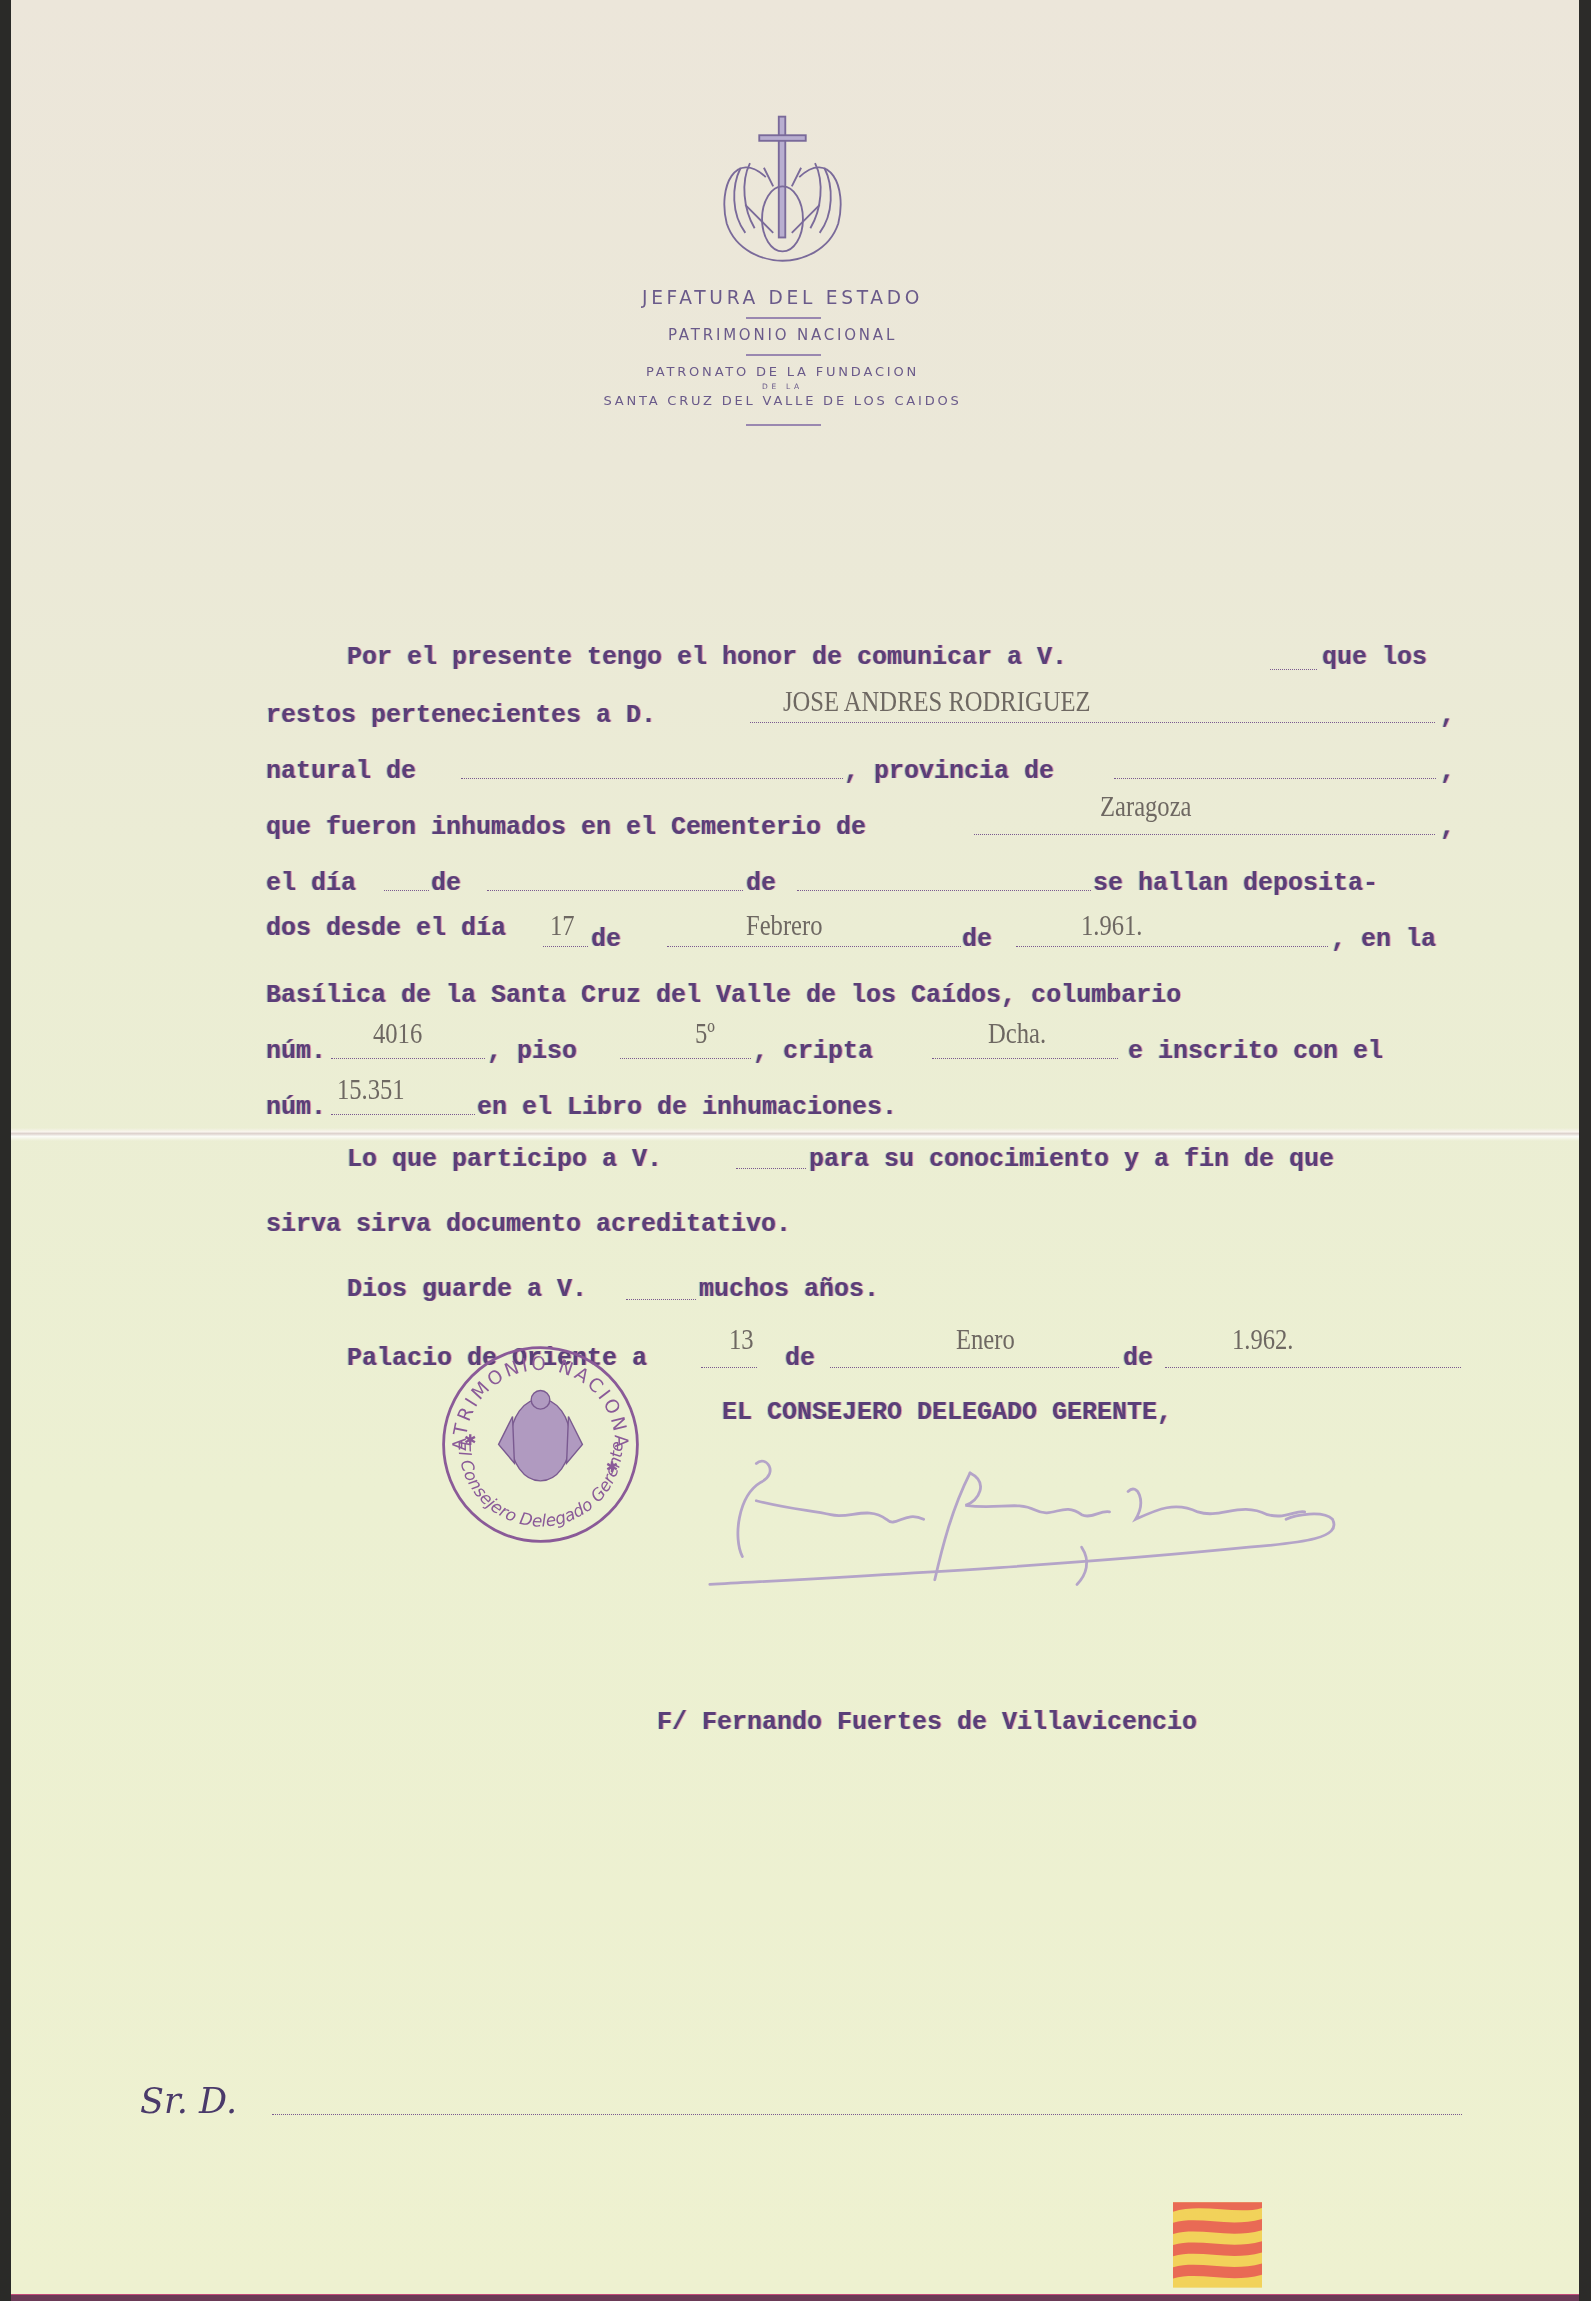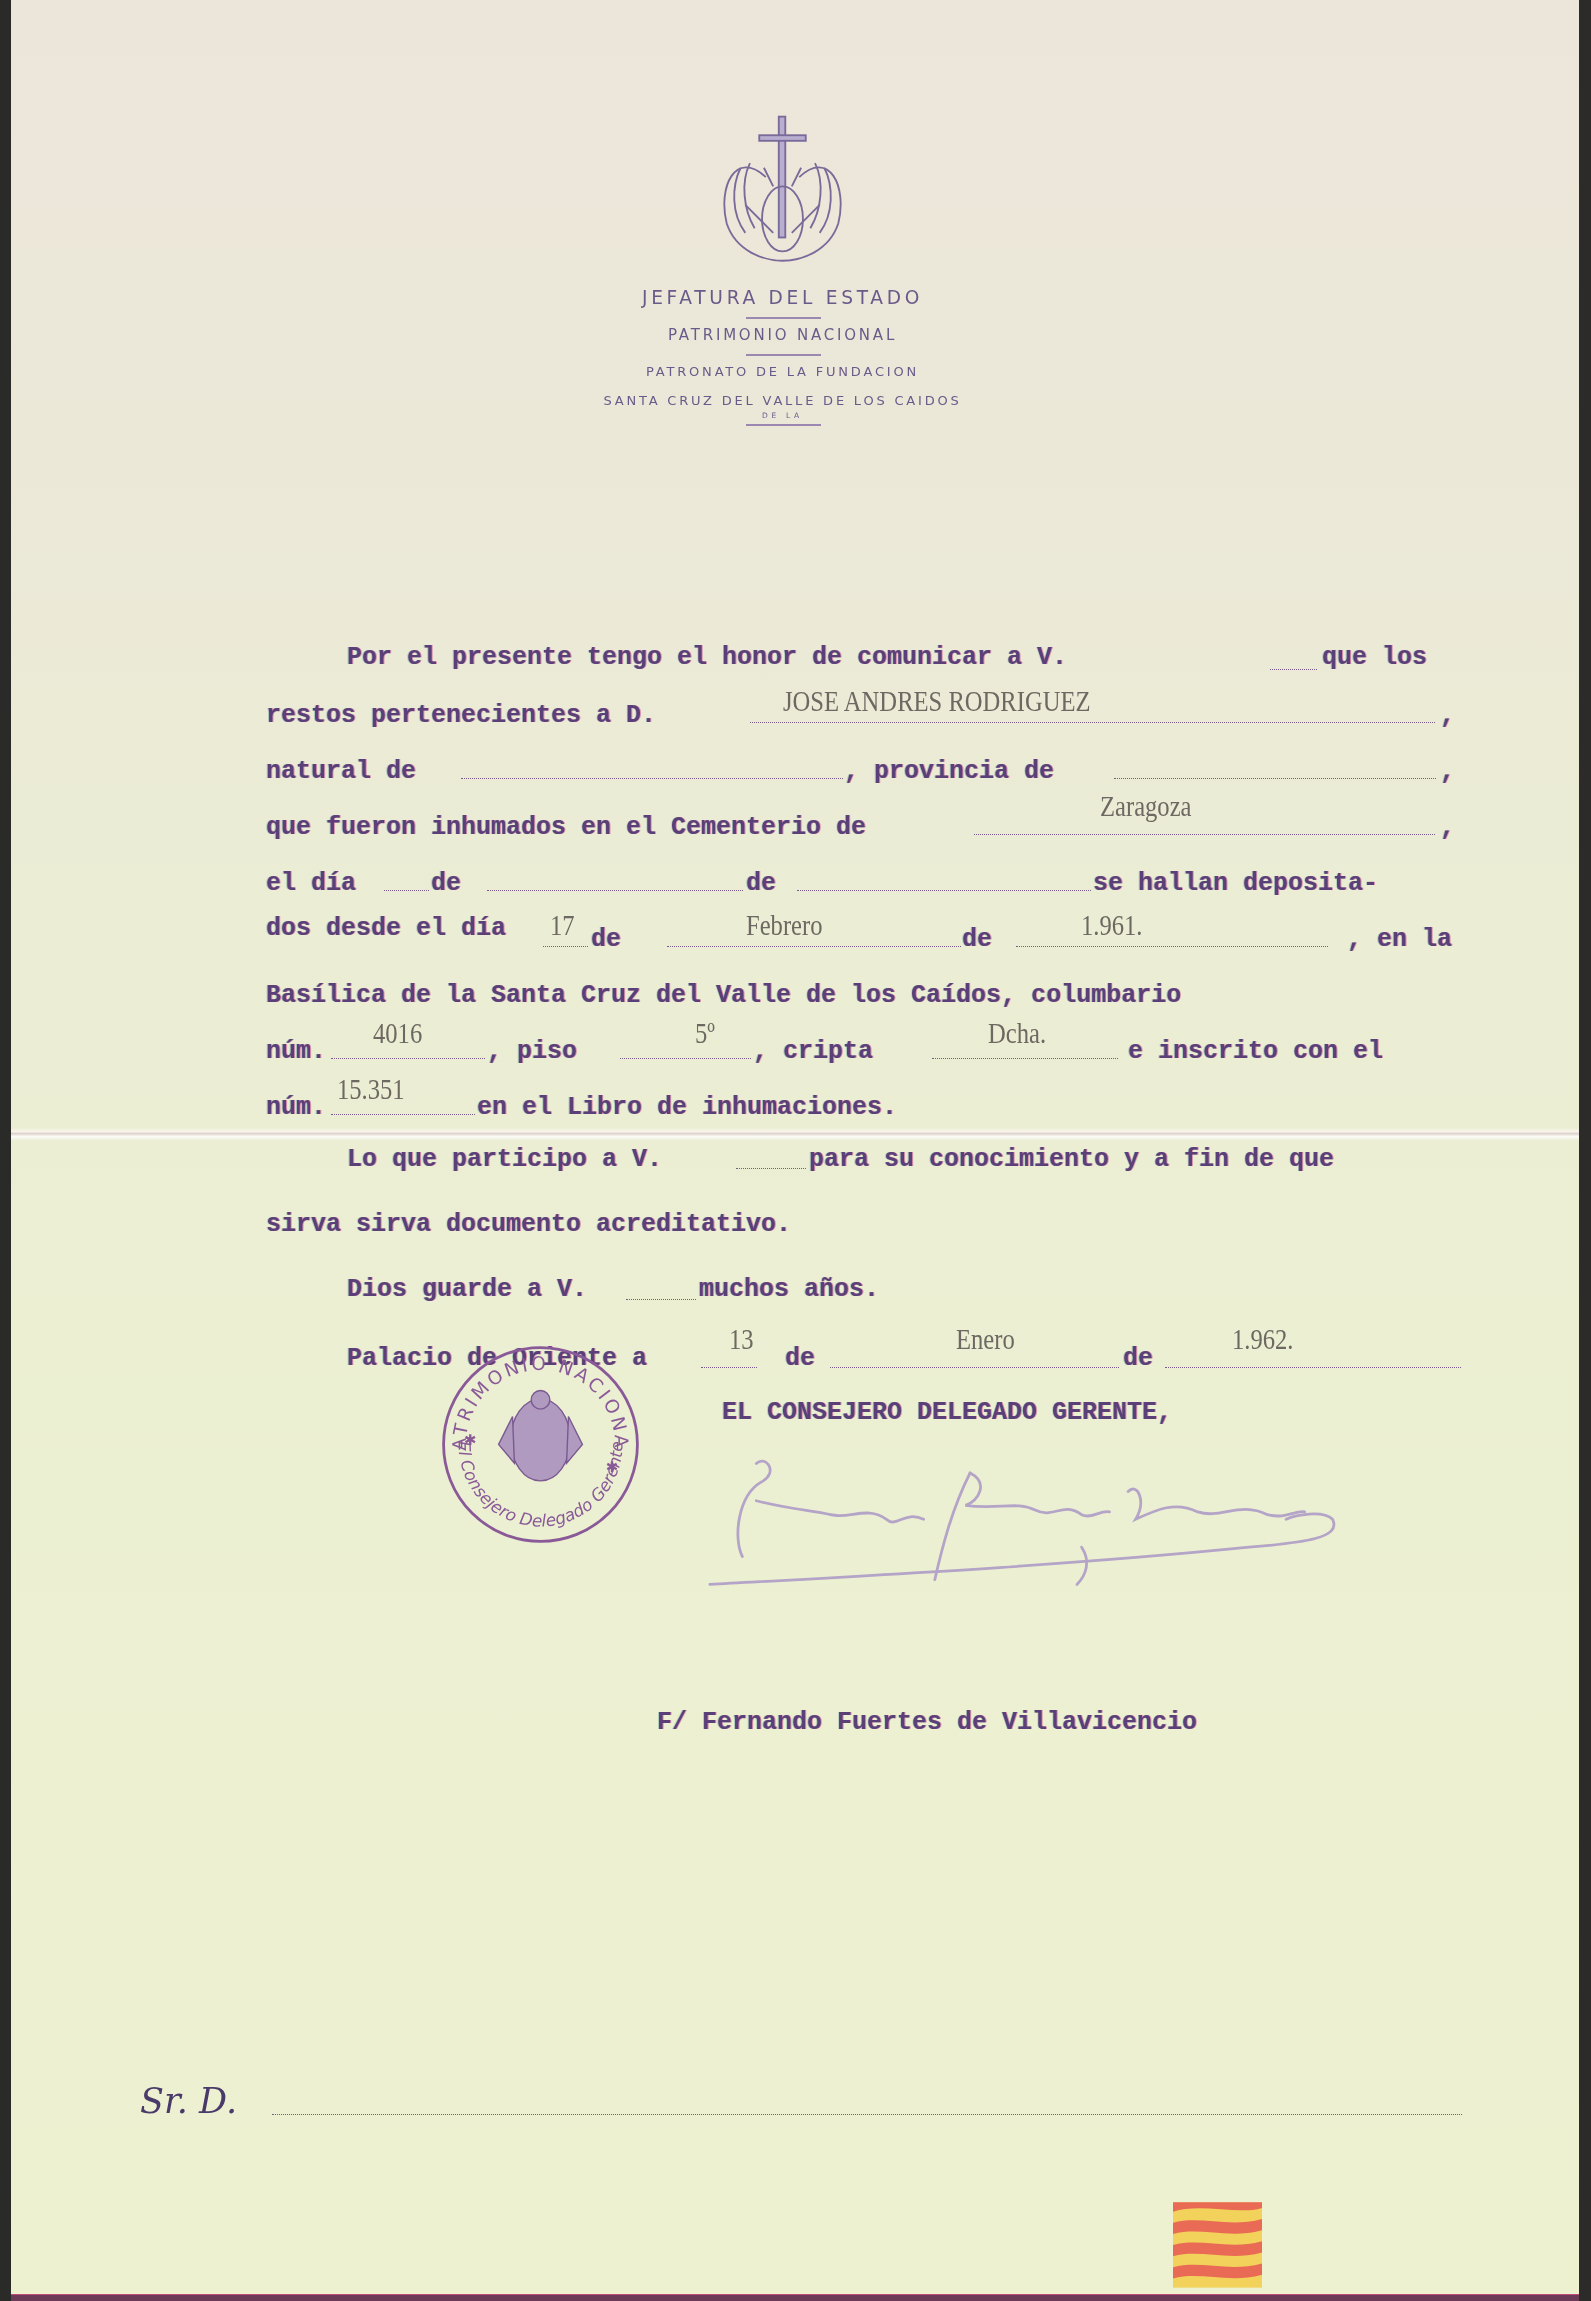--- a/index.html
+++ b/index.html
@@ -19,21 +19,21 @@
     background: linear-gradient(to bottom, rgba(255,255,255,0) 0, rgba(250,245,240,0.9) 3.7px, rgba(210,190,200,0.6) 5.6px, rgba(255,255,255,0.8) 8.4px, rgba(255,255,255,0) 13px);
   }
 
   
   .crest { position: absolute; left: 708px; top: 112px; width: 149px; height: 158px; }
   .lh { position: absolute; left: 503px; width: 559px; text-align: center;
         font-family: "DejaVu Sans", sans-serif; color: #6a5a8a; letter-spacing: 2.8px; }
   .lh1 { top: 287px; font-size: 18.6px; letter-spacing: 3.7px; }
   .lh2 { top: 326px; font-size: 15px; }
   .lh3 { top: 364px; font-size: 13px; }
-  .lh4 { top: 382px; font-size: 7.5px; letter-spacing: 3.7px; margin-top: 29px; }
+  .lh4 { top: 382px; font-size: 7.5px; letter-spacing: 3.7px; }
   .lh5 { top: 393px; font-size: 13px; }
   .rule { position: absolute; height: 1.9px; background: #9a88b0; }
 
   
   .typed {
     position: absolute; font-family: "Liberation Mono", "DejaVu Sans Mono", monospace;
     font-size: 25px; color: #5a3f78; font-weight: bold; white-space: pre;
     text-shadow: 0.9px 0 0 rgba(200,60,140,0.5), -0.9px 0 0 rgba(60,140,140,0.35);
   }
   .fill {
@@ -120,21 +120,21 @@
 
 <div class="typed" style="left:266px; top:914px;text-align:right;">dos desde el día</div>
 <div class="dots" style="left:543px; top:946px; width:45px;"></div>
 <div class="fill" style="left:550px; top:908px;">17</div>
 <div class="typed" style="left:591px; top:925px;">de</div>
 <div class="dots" style="left:667px; top:946px; width:294px;"></div>
 <div class="fill" style="left:746px; top:908px;">Febrero</div>
 <div class="typed" style="left:962px; top:925px;">de</div>
 <div class="dots" style="left:1016px; top:946px; width:312px;"></div>
 <div class="fill" style="left:1081px; top:908px;">1.961.</div>
-<div class="typed" style="left:1331px; top:925px;margin-left:16px;">, en la</div>
+<div class="typed" style="left:1331px; top:925px;">, en la</div>
 
 <div class="typed" style="left:266px; top:981px;">Basílica de la Santa Cruz del Valle de los Caídos, columbario</div>
 
 <div class="typed" style="left:266px; top:1037px;">núm.</div>
 <div class="dots" style="left:331px; top:1058px; width:154px;"></div>
 <div class="fill" style="left:373px; top:1016px;">4016</div>
 <div class="typed" style="left:487px; top:1037px;">, piso</div>
 <div class="dots" style="left:620px; top:1058px; width:131px;"></div>
 <div class="fill" style="left:695px; top:1016px;">5º</div>
 <div class="typed" style="left:753px; top:1037px;">, cripta</div>

